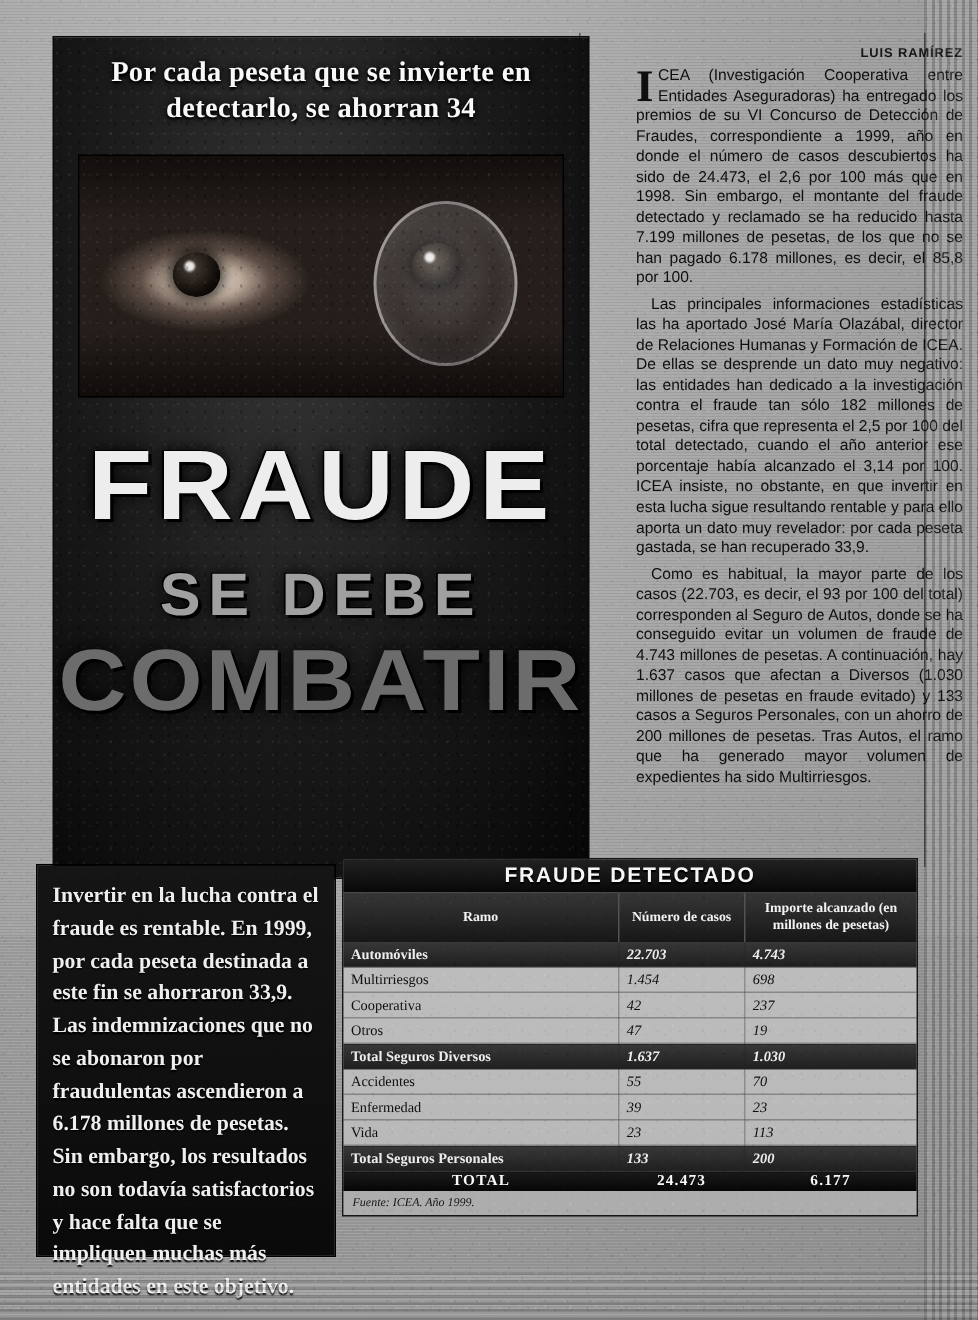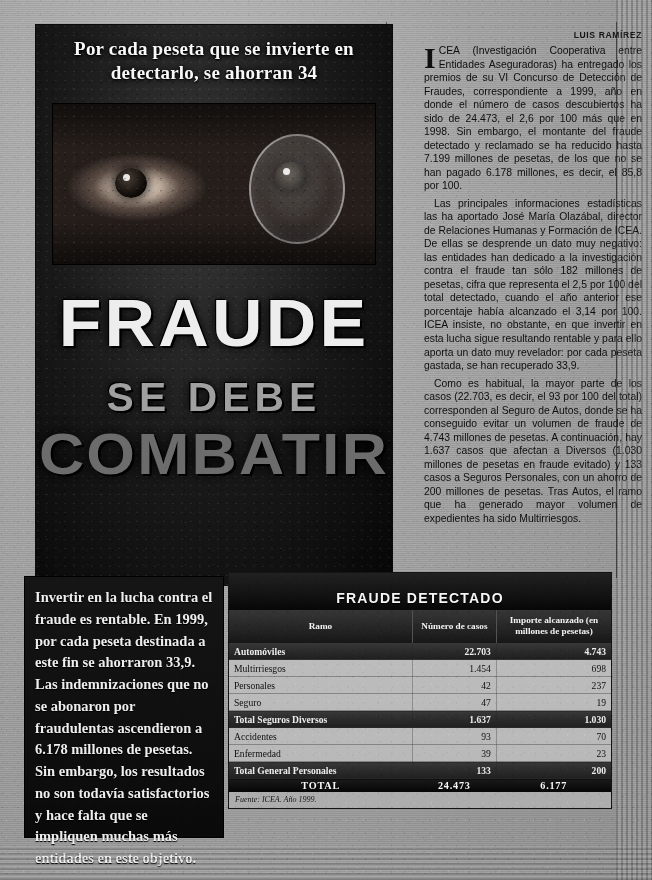--- a/index.html
+++ b/index.html
@@ -238,21 +238,21 @@
     background: linear-gradient(180deg,#b2b2b2,#a5a5a5);
   }
   #table-title {
     background: linear-gradient(180deg, #262626, #0d0d0d);
     color: #f0f0f0;
     text-align: center;
     font-family: "Liberation Sans", sans-serif;
     font-weight: bold;
     font-size: 14px;
     letter-spacing: 1.2px;
-    padding: 17px 0 4px 0;
+    padding: 2px 0 4px 0;
     text-shadow: 0 1px 1px #000;
   }
   table {
     width: 100%;
     border-collapse: collapse;
     font-size: 9.6px;
     font-family: "Liberation Serif", serif;
     color: #151515;
   }
   thead th {
@@ -265,21 +265,21 @@
     border-right: 1px solid #555;
     text-align: center;
   }
   thead th:last-child { border-right: none; }
   tbody td {
     padding: 2.5px 5px;
     border-bottom: 1px solid rgba(40,40,40,.35);
     border-right: 1px solid rgba(40,40,40,.30);
   }
   tbody td:last-child { border-right: none; }
-  tbody td.num { text-align: right; }
+  tbody td.num { text-align: left; font-style: italic; }
   tr.dark td {
     background: linear-gradient(180deg, #3b3b3b, #242424);
     color: #e8e8e8;
     font-weight: bold;
   }
   tr.light td {
     background: rgba(200,200,200,.45);
   }
   tr.total td {
     background: linear-gradient(180deg, #1e1e1e, #0b0b0b);
@@ -363,46 +363,51 @@
             <td>Automóviles</td>
             <td class="num">22.703</td>
             <td class="num">4.743</td>
           </tr>
           <tr class="light">
             <td>Multirriesgos</td>
             <td class="num">1.454</td>
             <td class="num">698</td>
           </tr>
           <tr class="light">
-            <td>Personales</td>
+            <td>Cooperativa</td>
             <td class="num">42</td>
             <td class="num">237</td>
           </tr>
           <tr class="light">
-            <td>Seguro</td>
+            <td>Otros</td>
             <td class="num">47</td>
             <td class="num">19</td>
           </tr>
           <tr class="dark">
             <td>Total Seguros Diversos</td>
             <td class="num">1.637</td>
             <td class="num">1.030</td>
           </tr>
           <tr class="light">
             <td>Accidentes</td>
-            <td class="num">93</td>
+            <td class="num">55</td>
             <td class="num">70</td>
           </tr>
           <tr class="light">
             <td>Enfermedad</td>
             <td class="num">39</td>
             <td class="num">23</td>
           </tr>
+          <tr class="light">
+            <td>Vida</td>
+            <td class="num">23</td>
+            <td class="num">113</td>
+          </tr>
           <tr class="dark">
-            <td>Total General Personales</td>
+            <td>Total Seguros Personales</td>
             <td class="num">133</td>
             <td class="num">200</td>
           </tr>
         </tbody>
       <tfoot>
         <tr class="total">
           <td>TOTAL</td>
           <td>24.473</td>
           <td>6.177</td>
         </tr>

